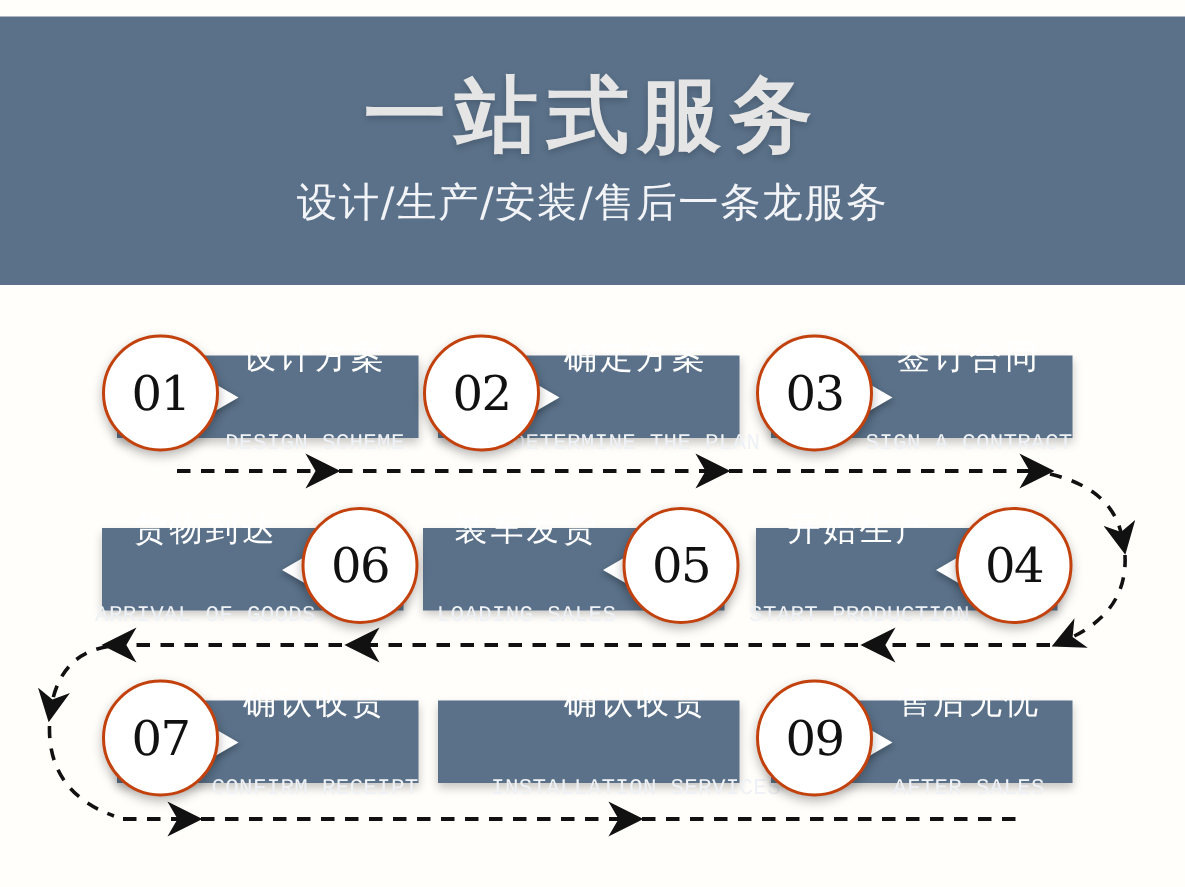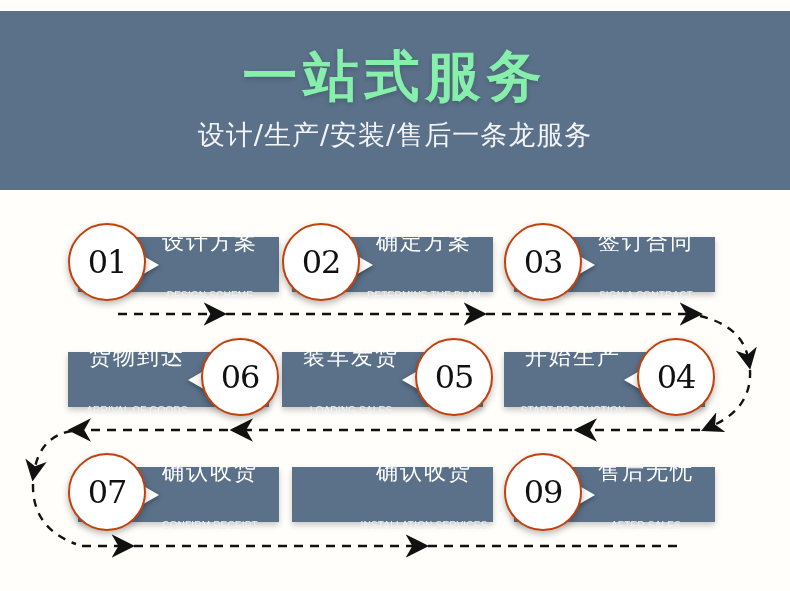--- a/index.html
+++ b/index.html
@@ -16,21 +16,21 @@
     position:absolute;
     left:0; top:11px;
     width:790px; height:179px;
     background:#5a7189;
     display:flex;
     flex-direction:column;
     align-items:center;
     justify-content:center;
   }
   .header-title{
-    color:#86efac;
+    color:#e5e5e5;
     font-size:55px;
     font-weight:700;
     letter-spacing:6px;
     line-height:1.05;
     text-shadow:0 2px 5px rgba(0,0,0,.18);
     font-family:Liberation Serif, serif;
   }
   .header-sub{
     color:#f2f4f7;
     font-size:27px;
@@ -94,26 +94,26 @@
     color:#ffffff;
     font-size:22px;
     font-weight:400;
     letter-spacing:2px;
     line-height:1.15;
     white-space:nowrap;
     font-family:"DejaVu Sans","Liberation Sans",sans-serif;
   }
   .card-en{
     color:#eef1f5;
-    font-size:10px;
+    font-size:15px;
     font-weight:400;
     letter-spacing:.2px;
     margin-top:3px;
     white-space:nowrap;
-    font-family:Liberation Sans, sans-serif;
+    font-family:Liberation Mono, monospace;
   }
   .card.ltr .card-text{ left:78px; }
   .card.rtl .card-text{ left:5px; }
 
   
   .num-wrap{
     position:absolute;
     top:0;
     width:78px; height:78px;
   }

